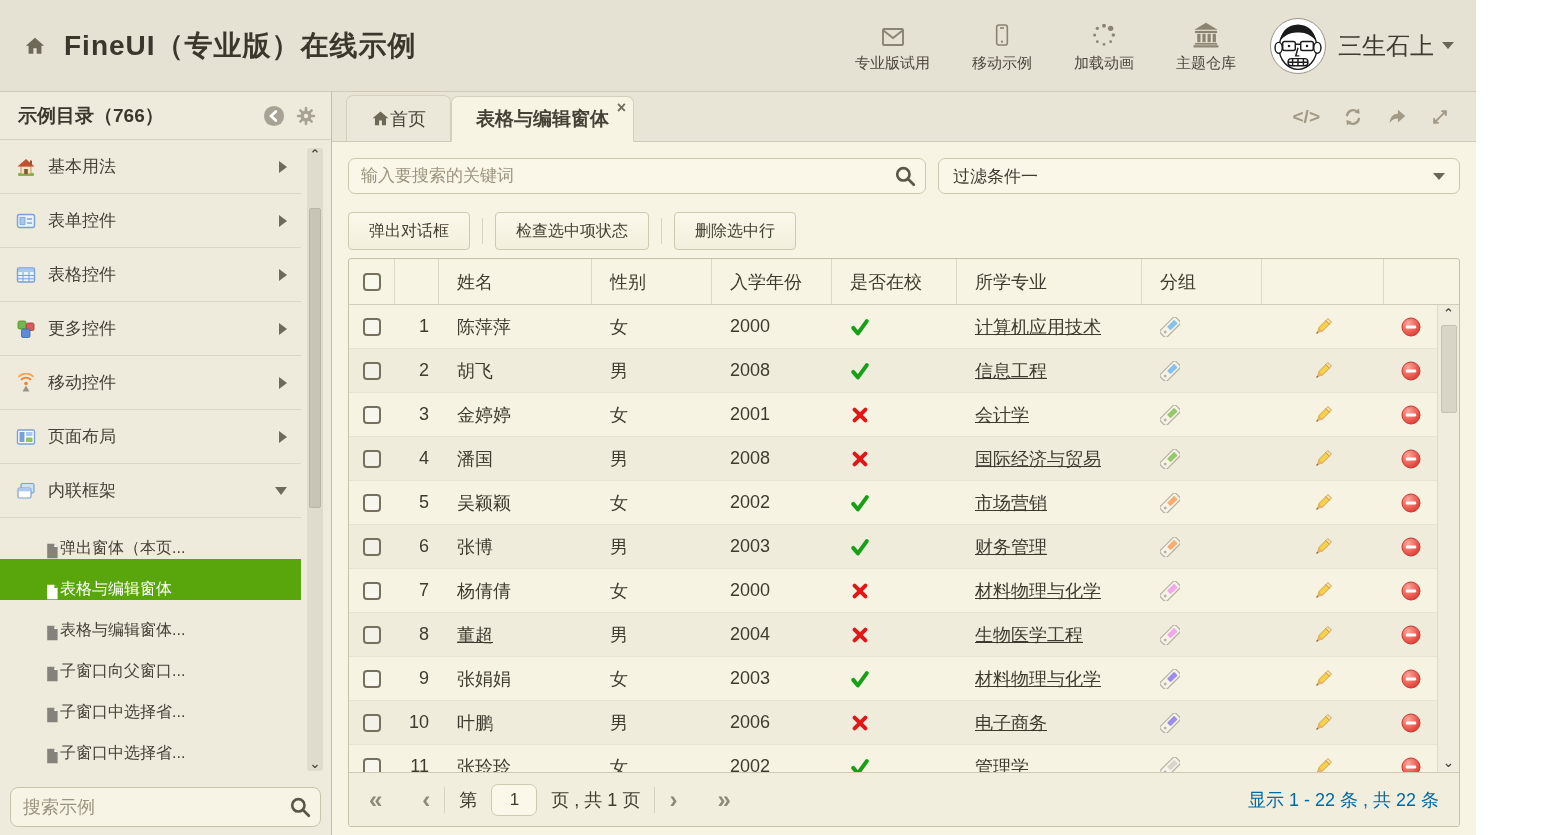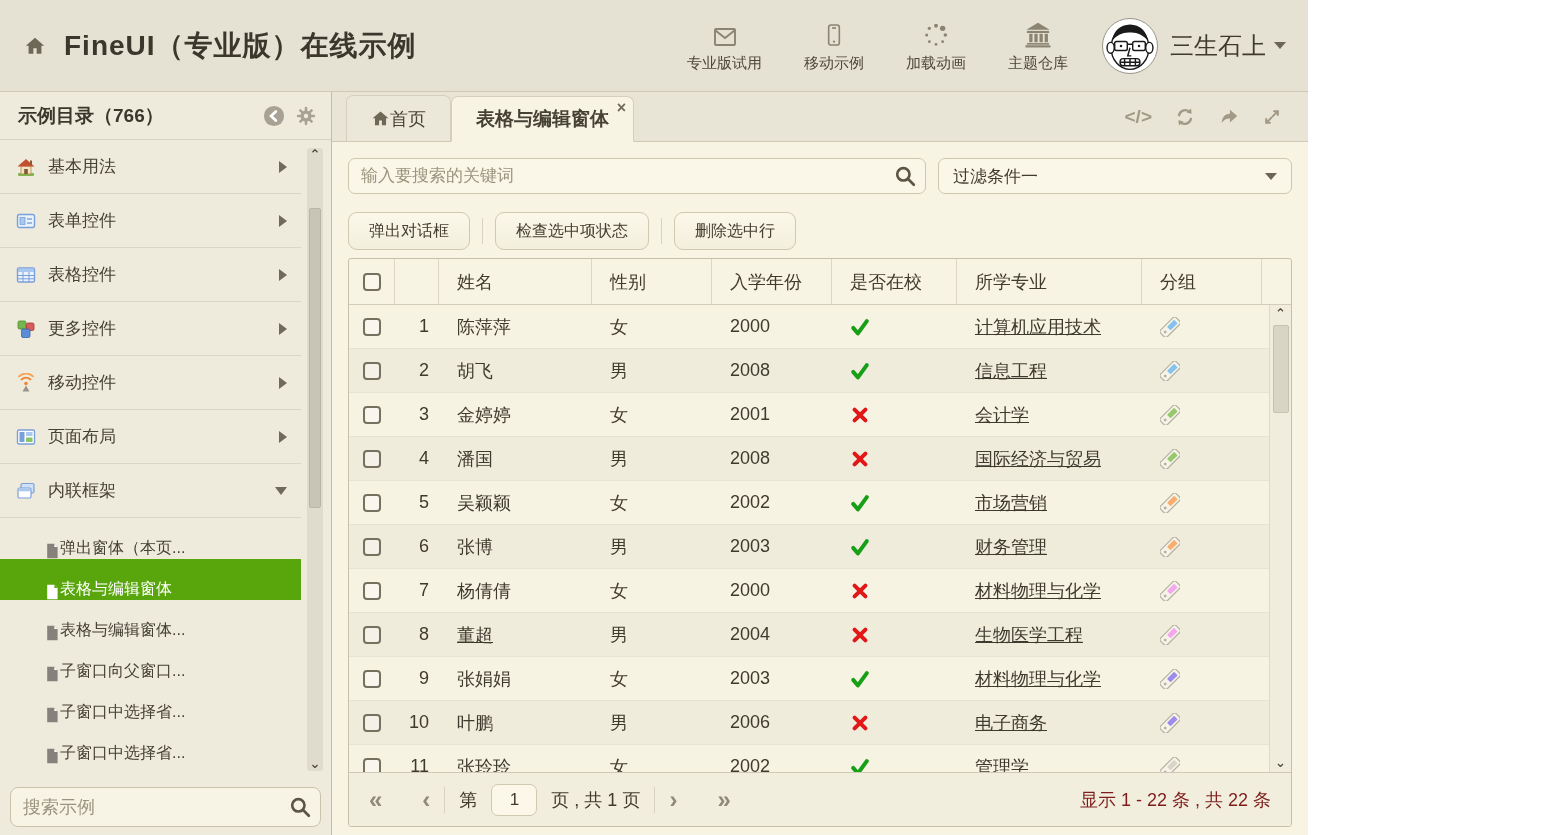--- a/index.html
+++ b/index.html
@@ -1,18 +1,18 @@
 <!DOCTYPE html>
 <html><head>
 <meta charset="utf-8">
 <style>
   * { box-sizing: border-box; margin:0; padding:0; }
   html,body { width:1542px; height:835px; overflow:hidden;
     font-family:"Liberation Sans","DejaVu Sans",sans-serif; color:#403b2e; }
-  .app { width:1308px; height:835px; display:flex; flex-direction:column; background:#e5e1d3; }
+  .app { width:1476px; height:835px; display:flex; flex-direction:column; background:#e5e1d3; }
 
   
   .app-header { height:92px; flex:0 0 92px; display:flex; align-items:center;
     background:#e5e1d3; border-bottom:1px solid #cfc9b6; padding:0 22px 0 24px; }
   .brand { display:flex; align-items:center; gap:18px; }
   .brand svg { display:block; }
   .app-title { font-size:28px; font-weight:bold; color:#3b372c; letter-spacing:1px; }
   .hdr-right { margin-left:auto; display:flex; align-items:center; }
   .nav-item { display:flex; flex-direction:column; align-items:center; gap:5px;
     margin-left:42px; cursor:pointer; }
@@ -83,21 +83,21 @@
   .search-box input { width:100%; height:36px; border:1px solid #cdc7ae; border-radius:7px;
     background:#faf7e8; padding:0 40px 0 12px; font-size:17px; color:#403b2e; outline:none;
     font-family:inherit; }
   .search-box input::placeholder { color:#9a947f; }
   .search-box .mag { top:7px; }
   .filter-box { flex:1; height:36px; border:1px solid #cdc7ae; border-radius:7px; background:#faf7e8;
     display:flex; align-items:center; padding:0 14px; font-size:17px; color:#403b2e; cursor:pointer; }
   .filter-box .caret-down { margin-left:auto; }
 
   .action-row { flex:0 0 38px; display:flex; align-items:center; gap:12px; margin-bottom:8px; }
-  .btn { height:38px; padding:0 20px; border:1px solid #cfc9b0; border-radius:9px;
+  .btn { height:38px; padding:0 20px; border:1px solid #cfc9b0; border-radius:4px;
     background:linear-gradient(#fbf8ea,#f3efdd); font-size:16px; color:#454033; cursor:pointer;
     font-family:inherit; }
   .vsep { width:1px; height:26px; background:#d8d3c0; }
 
   
   .gridwrap { flex:1; min-height:0; border:1px solid #c6c0aa; border-radius:3px; overflow:hidden;
     display:flex; flex-direction:column; background:#f7f4e4; }
   .ghead { flex:0 0 46px; display:flex; border-bottom:1px solid #d2cdb9; }
   .hcell { display:flex; align-items:center; padding-left:18px; font-size:18px; color:#403b2e;
     border-right:1px solid #ddd8c5; height:100%; }
@@ -130,21 +130,21 @@
     border-radius:2px; }
   .vspacer { flex:1; }
 
   
   .pager { flex:0 0 54px; border-top:1px solid #cfc9b5; background:#f1eede; display:flex;
     align-items:center; padding:0 20px; gap:14px; font-size:18px; }
   .pchev { font-size:24px; font-weight:bold; color:#8f8a7a; cursor:pointer; line-height:24px; }
   .pgap { width:12px; }
   .pager input { width:46px; height:32px; border:1px solid #cfc9b2; border-radius:7px;
     background:#fbf8ea; text-align:center; font-size:17px; color:#403b2e; outline:none; font-family:inherit; }
-  .pager-right { margin-left:auto; font-size:18px; color:#7f1d1d; }
+  .pager-right { margin-left:auto; font-size:18px; color:#0369a1; }
 </style>
 </head>
 <body>
 
 <svg width="0" height="0" style="position:absolute" aria-hidden="true">
   <defs>
     <radialGradient id="gdel" cx="35%" cy="30%" r="80%">
       <stop offset="0%" stop-color="#fba99e"></stop>
         <stop offset="55%" stop-color="#ee6459"></stop>
         <stop offset="100%" stop-color="#d8362b"></stop>

